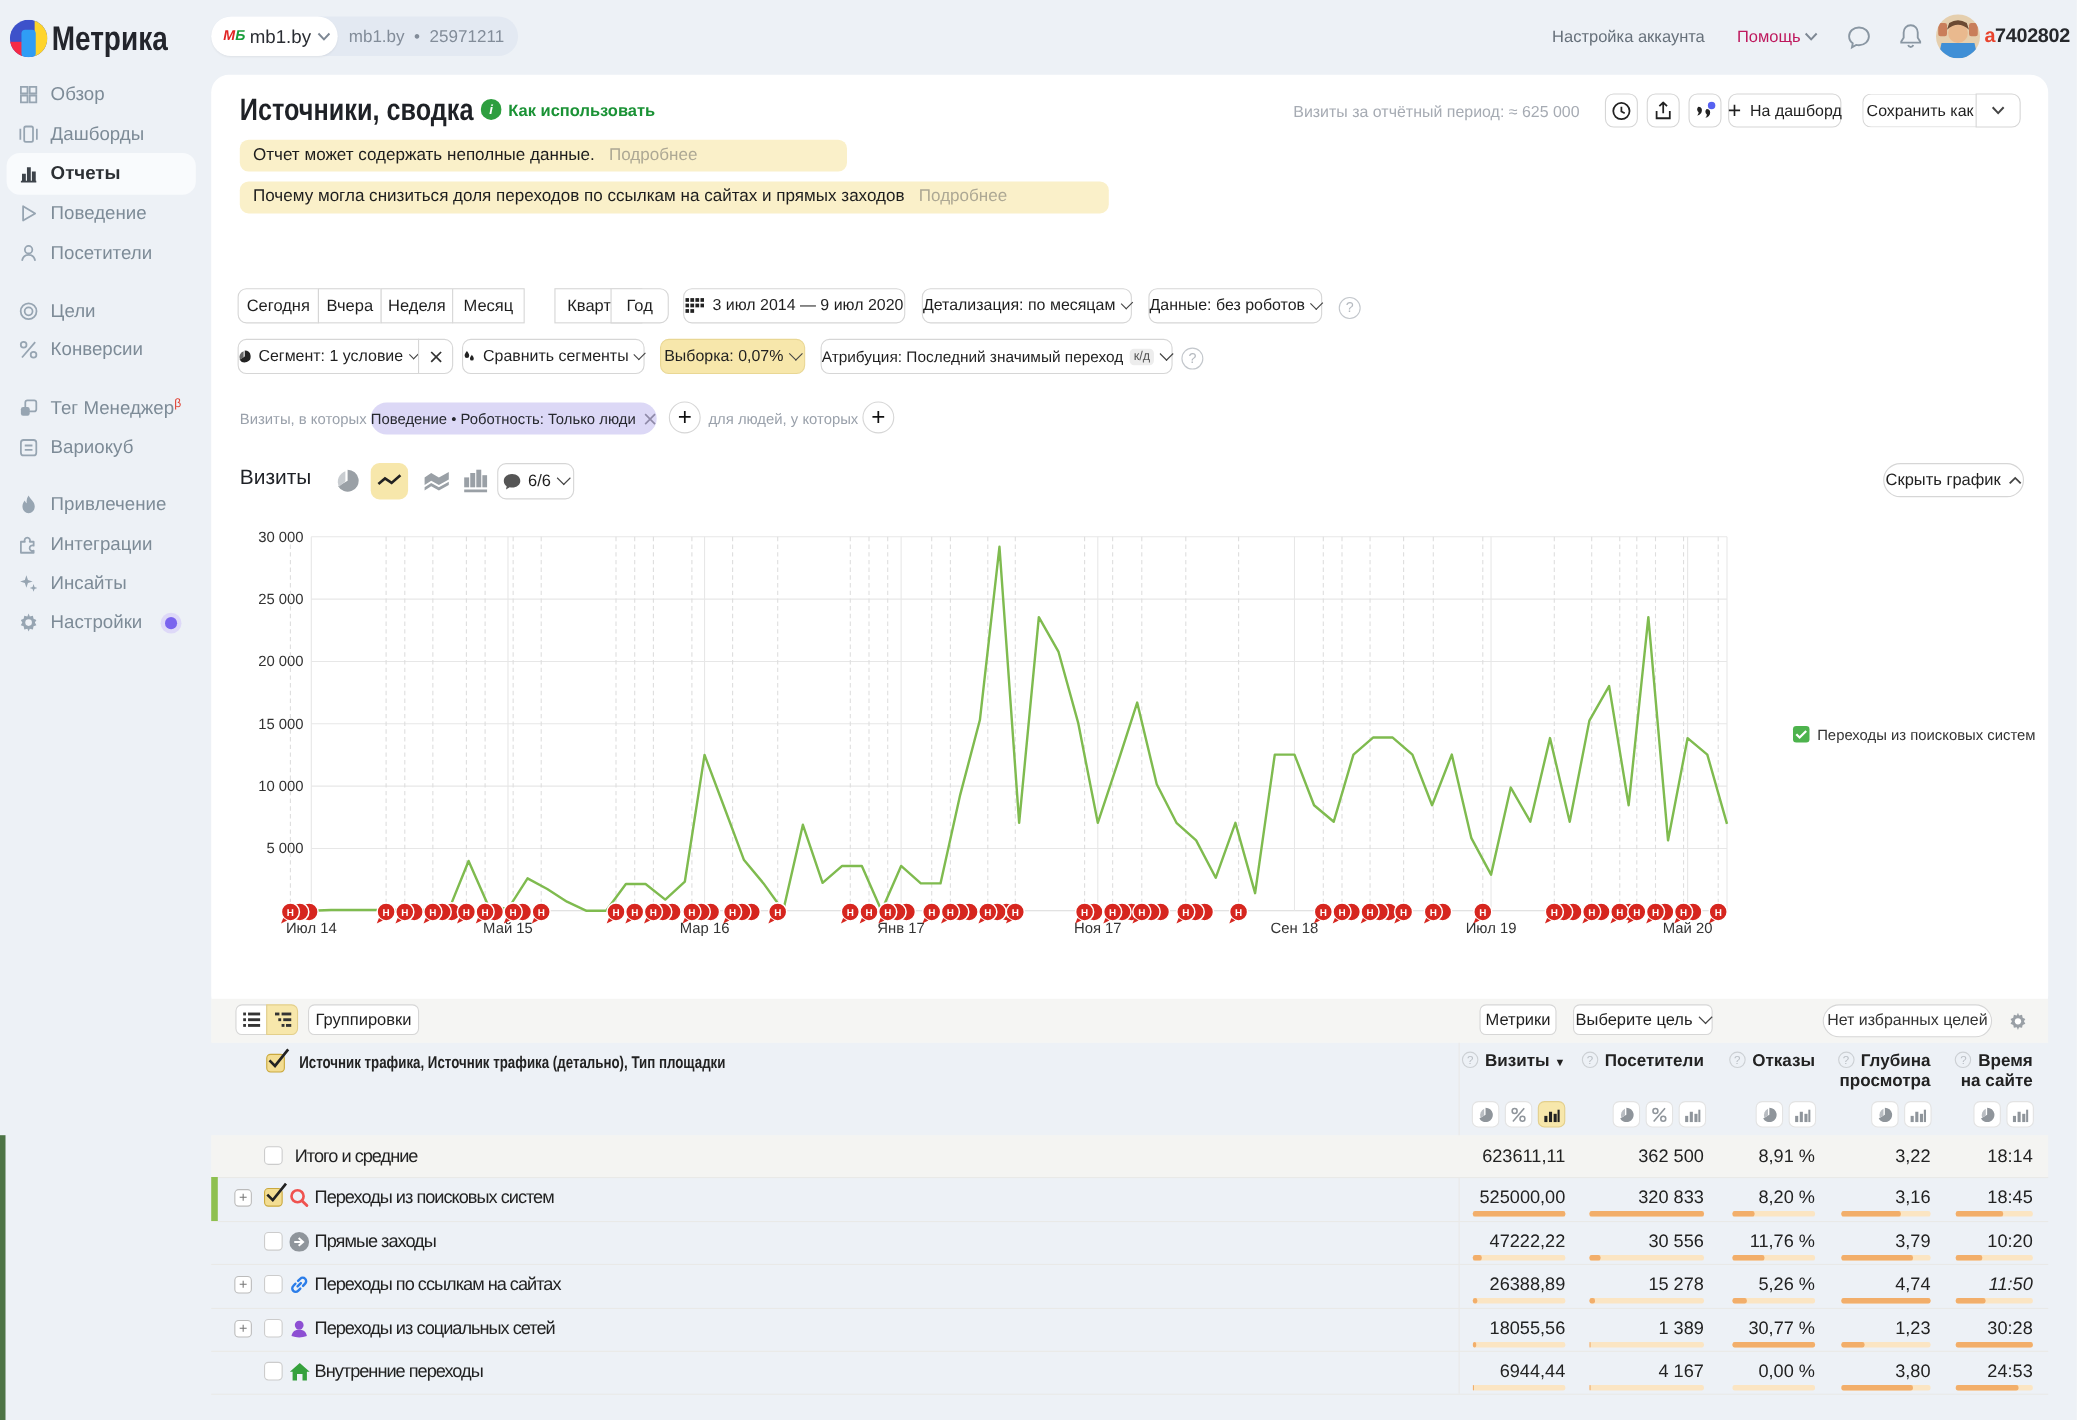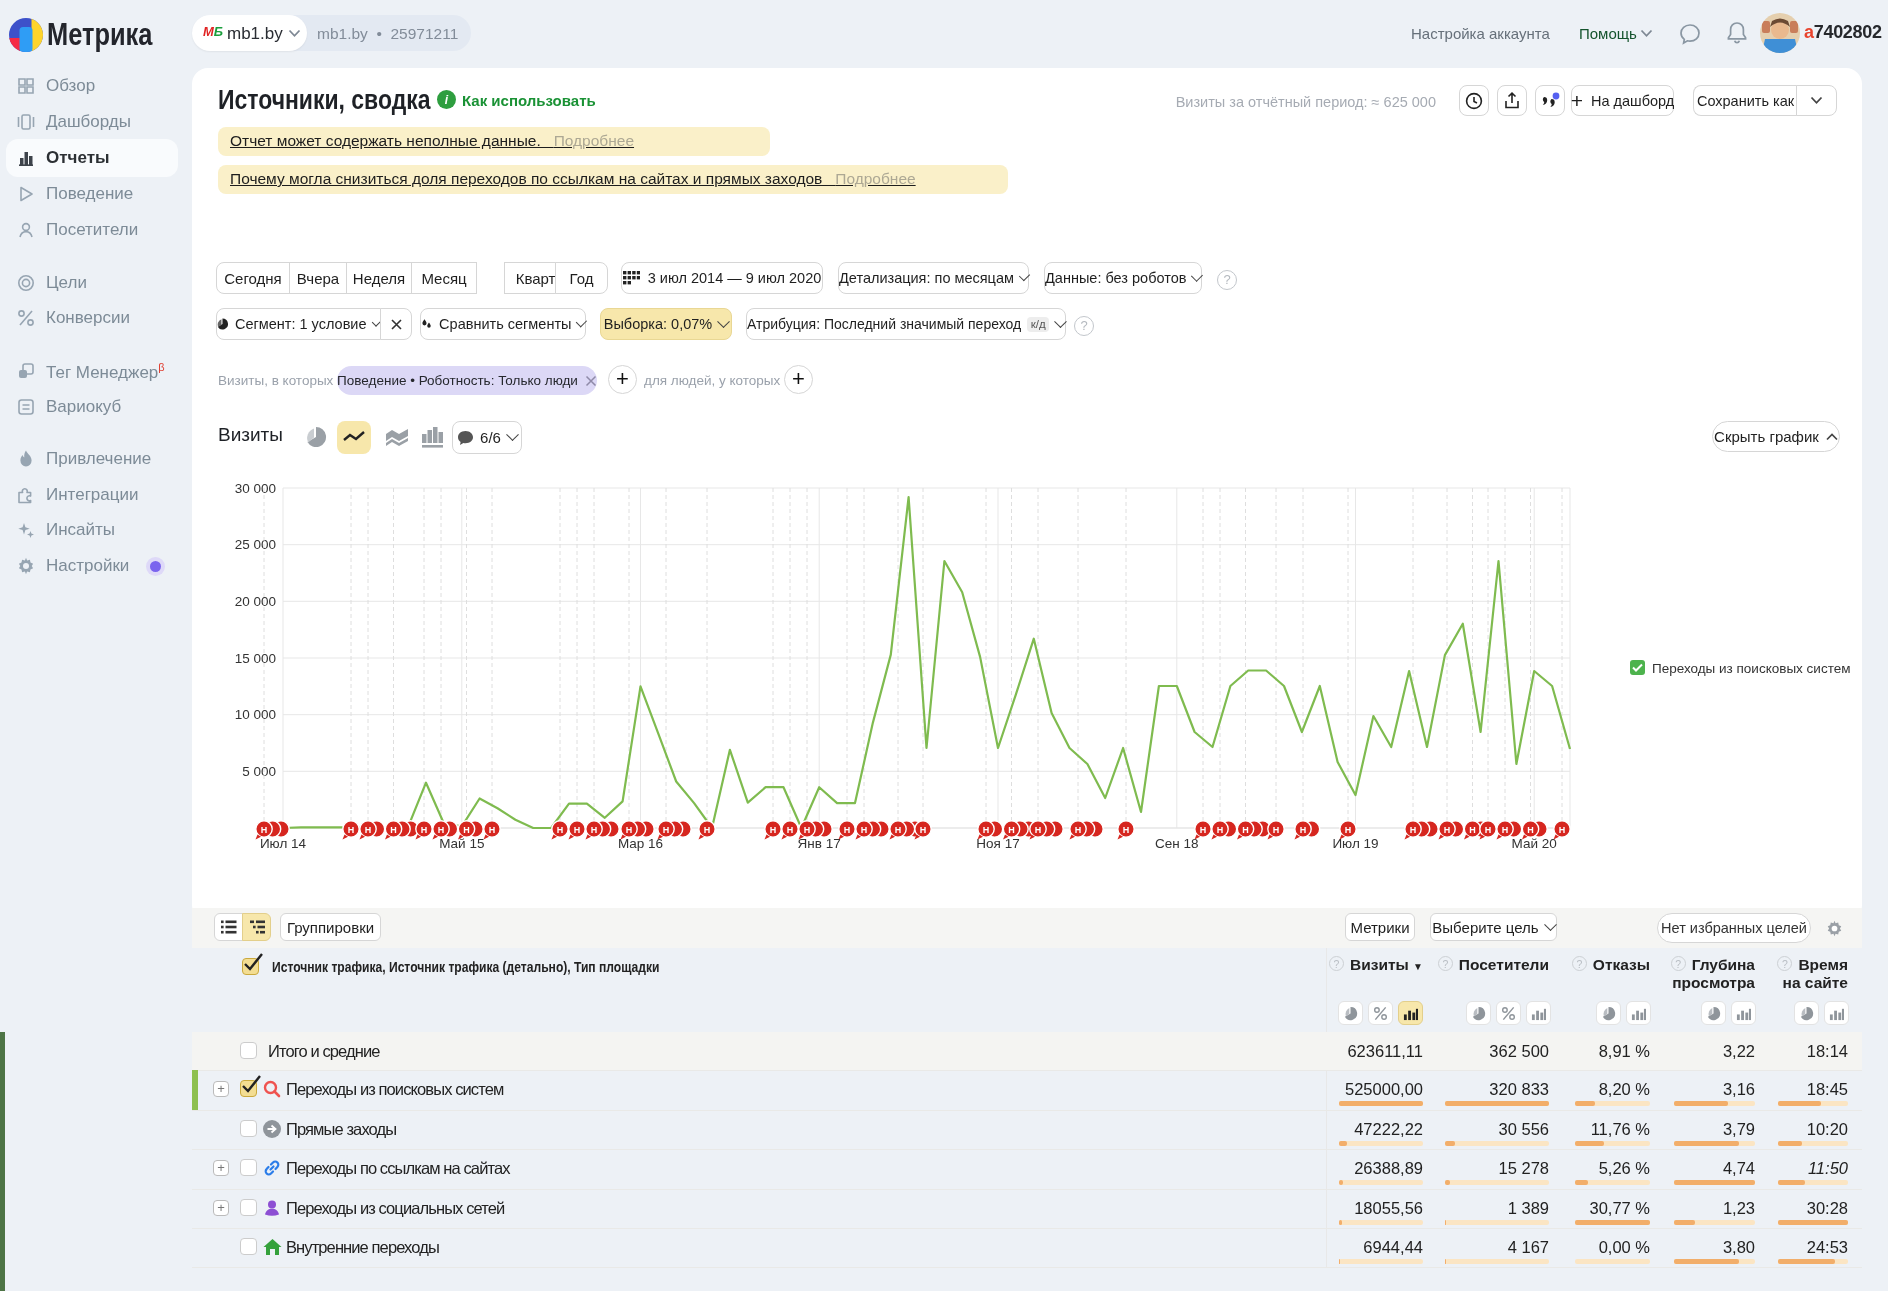--- a/index.html
+++ b/index.html
@@ -34,21 +34,21 @@
   <div class="a" style="left:192px;top:15px;width:279px;height:36px;background:#e3e9f2;border-radius:18px;"></div>
   <div class="a" style="left:192px;top:15px;width:115px;height:36px;background:#fff;border-radius:18px;box-shadow:0 1px 2px rgba(0,0,0,0.06);"></div>
   <div class="a" style="left:203px;top:24px;font-size:13px;font-weight:bold;font-style:italic;"><span style="color:#e02323;">М</span><span style="color:#1a9e3c;">Б</span></div>
   <div class="a" style="left:227px;top:24px;font-size:17px;color:#2a2d33;">mb1.by</div>
   <svg class="a" style="left:288px;top:29px;" width="13" height="9" viewBox="0 0 13 9">
       <path d="M1.5 1.5 L6.5 6.8 L11.5 1.5" fill="none" stroke="#7e8894" stroke-width="1.8"></path>
     </svg>
   <div class="a" style="left:317px;top:25px;font-size:15.5px;color:#828c99;">mb1.by&nbsp;&nbsp;•&nbsp;&nbsp;25971211</div>
 
   <div class="a" style="left:1411px;top:25px;font-size:15px;color:#66707a;">Настройка аккаунта</div>
-  <div class="a" style="left:1579px;top:25px;font-size:15px;color:#14532d;">Помощь</div>
+  <div class="a" style="left:1579px;top:25px;font-size:15px;color:#be185d;">Помощь</div>
   <svg class="a" style="left:1640px;top:29px;" width="13" height="9" viewBox="0 0 13 9">
       <path d="M1.5 1.5 L6.5 6.8 L11.5 1.5" fill="none" stroke="#7e8894" stroke-width="1.8"></path>
     </svg>
   <svg class="a" style="left:1678px;top:22px;" width="24" height="24" viewBox="0 0 24 24">
       <path d="M12 3 C6.9 3 3 6.5 3 11 c0 2.6 1.3 4.9 3.3 6.4 L5.6 21 l3.8 -2.2 c0.8 0.2 1.7 0.3 2.6 0.3 c5.1 0 9 -3.5 9 -8.1 S17.1 3 12 3 Z" fill="none" stroke="#8a97a3" stroke-width="1.7"></path>
     </svg>
   <svg class="a" style="left:1726px;top:21px;" width="22" height="25" viewBox="0 0 22 25">
       <path d="M11 2 c-3.8 0 -6.4 2.8 -6.4 6.6 v4.8 l-2.2 3.4 v1 h17.2 v-1 l-2.2 -3.4 V8.6 C17.4 4.8 14.8 2 11 2 Z" fill="none" stroke="#8a97a3" stroke-width="1.7"></path>
       <path d="M8.7 19.8 c0.3 1.1 1.2 1.9 2.3 1.9 s2 -0.8 2.3 -1.9" fill="none" stroke="#8a97a3" stroke-width="1.7"></path>
     </svg>
@@ -786,21 +786,21 @@
   <div class="a" style="right:212px;top:1170px;font-size:16.5px;color:#222;">0,00 %</div>
   <div class="a" style="left:1383px;top:1191px;width:75px;height:4.5px;background:#fbe5c3;border-radius:2px;"></div>
   <div class="a" style="right:107px;top:1170px;font-size:16.5px;color:#222;">3,80</div>
   <div class="a" style="left:1482px;top:1191px;width:81px;height:4.5px;background:#fbe5c3;border-radius:2px;"></div>
   <div class="a" style="left:1482px;top:1191px;width:64.8px;height:4.5px;background:#f2ae6a;border-radius:2px;"></div>
   <div class="a" style="right:14px;top:1170px;font-size:16.5px;color:#222;">24:53</div>
   <div class="a" style="left:1586px;top:1191px;width:70px;height:4.5px;background:#fbe5c3;border-radius:2px;"></div>
   <div class="a" style="left:1586px;top:1191px;width:57.2px;height:4.5px;background:#f2ae6a;border-radius:2px;"></div>
 </div>
 <style>
-.bnr{background:#faf0c9;border-radius:8px;font-size:15.5px;color:#1d1d1d;padding:5px 12px 16px 12px;text-decoration:underline;}
+.bnr{background:#faf0c9;border-radius:8px;font-size:15.5px;color:#1d1d1d;padding:5px 12px 16px 12px;}
 .qm{width:20px;height:20px;border-radius:50%;border:1.5px solid #c3c7cc;color:#b4b9bf;font-size:13px;text-align:center;line-height:18px;}
 .plusbtn{width:29px;height:29px;border-radius:50%;border:1px solid #d6d6d6;background:#fff;font-size:22px;font-weight:300;text-align:center;line-height:26px;color:#111;}
 </style>
 <style>
 .cb{width:17px;height:17px;border:1.5px solid #ccc;border-radius:4px;background:#fff;}
 .cbc{width:17px;height:17px;border:1.5px solid #caa93e;border-radius:4px;background:#f3dd92;}
 .qm2{display:inline-block;width:15px;height:15px;border-radius:50%;border:1.3px solid #ccd0d4;color:#b9bec4;font-size:10.5px;text-align:center;line-height:14px;font-weight:normal;margin-right:6px;vertical-align:2px;}
 .tg{position:absolute;top:933px;width:25px;height:24px;border:1px solid #e3e3e3;border-radius:6px;background:#fff;display:flex;align-items:center;justify-content:center;}
 .plusq{width:16px;height:16px;border:1px solid #bbb;border-radius:4px;background:#fff;color:#777;font-size:13px;line-height:14px;text-align:center;}
 </style>

